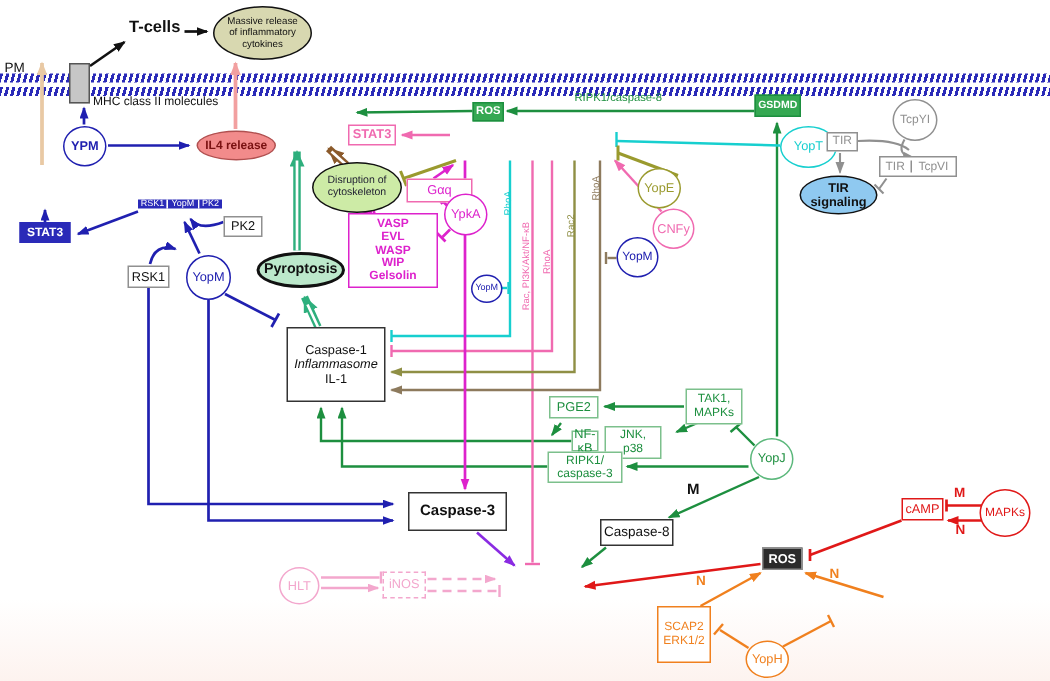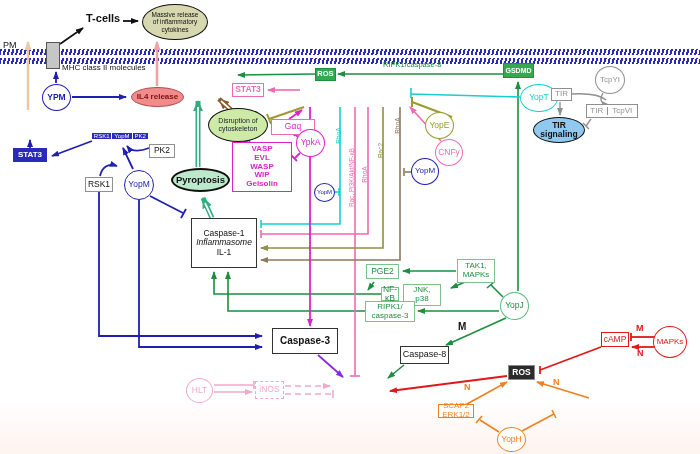--- a/index.html
+++ b/index.html
@@ -290,21 +290,21 @@
   </svg>
 
   <div class="node" style="left:458px;top:322px;font-size:10px;font-weight:bold;color:#111">M</div>
 
   <div class="node box" style="left:601px;top:332px;width:28px;height:15px;border:1.2px solid #e01818;color:#e01818;font-size:8.5px">cAMP</div>
   <div class="node circle" style="left:653px;top:326px;width:34px;height:32px;border:1.5px solid #e01818;color:#e01818;font-size:8px">MAPKs</div>
   <div class="node" style="left:636px;top:324px;font-size:9px;font-weight:bold;color:#e01818">M</div>
   <div class="node" style="left:637px;top:349px;font-size:9px;font-weight:bold;color:#e01818">N</div>
   <div class="node box" style="left:508px;top:365px;width:27px;height:15px;background:#2b2b2b;border:1px solid #8a8a8a;color:#fff;font-size:8.5px;font-weight:bold">ROS</div>
 
-  <div class="node box" style="left:438px;top:404px;width:36px;height:14px;border:1.2px solid #f0801e;color:#f0801e;font-size:8px">SCAP2
+  <div class="node box" style="left:438px;top:404px;width:36px;height:38px;border:1.2px solid #f0801e;color:#f0801e;font-size:8px">SCAP2
 ERK1/2</div>
   <div class="node circle" style="left:497px;top:427px;width:29px;height:25px;border:1.5px solid #f0801e;color:#f0801e;font-size:8.5px">YopH</div>
   <div class="node" style="left:464px;top:383px;font-size:9px;font-weight:bold;color:#f0801e">N</div>
   <div class="node" style="left:553px;top:378px;font-size:9px;font-weight:bold;color:#f0801e">N</div>
 
   <div class="node circle" style="left:186px;top:378px;width:27px;height:25px;border:1.3px solid #f3a7cd;color:#f3a7cd;font-size:8.5px">HLT</div>
   <div class="node box" style="left:255px;top:381px;width:29px;height:18px;border:1.3px dashed #f3a7cd;color:#f3a7cd;font-size:8.5px">iNOS</div>
 
 </div>
 

